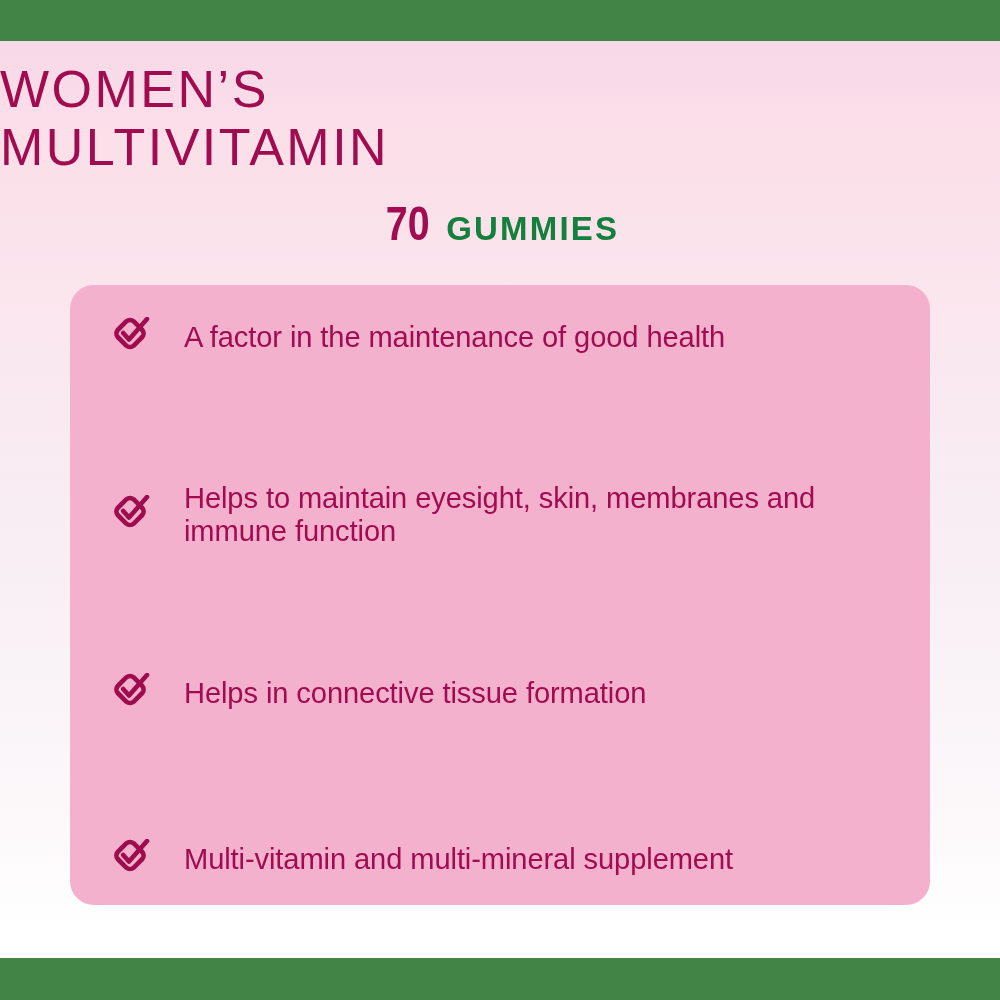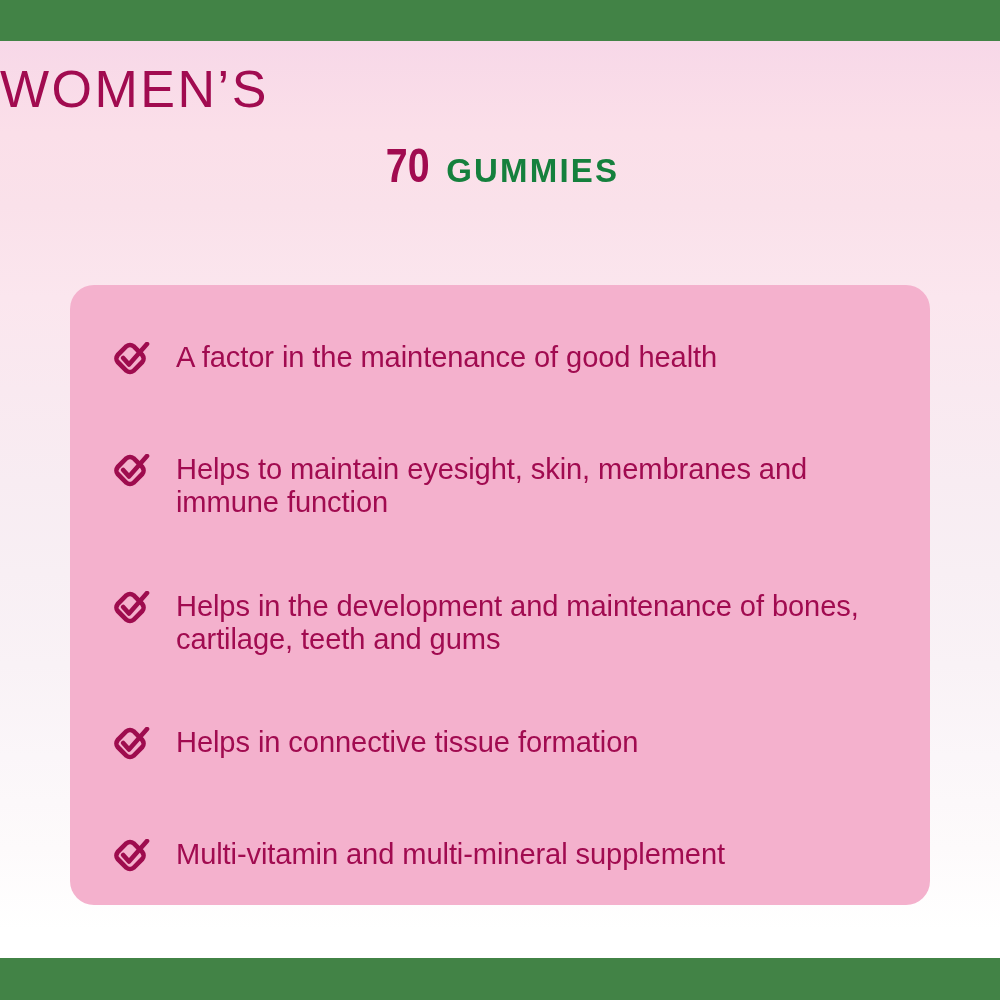--- a/index.html
+++ b/index.html
@@ -112,23 +112,22 @@
 
   .benefit-list {
     display: flex;
     flex-direction: column;
     justify-content: space-between;
     height: 100%;
   }
 
   .benefit {
     display: flex;
-    align-items: flex-start;
-    gap: 24px;
-    margin-top: 25px;
+    align-items: center;
+    gap: 32px;
   }
 
   .check-icon {
     flex: 0 0 auto;
     width: 44px;
     height: 40px;
     margin-top: 2px;
   }
   .check-icon svg { display: block; }
 
@@ -148,20 +147,21 @@
 <body>
 
 <div class="page">
 
   <div class="band band-top"></div>
 
   <div class="field"></div>
 
   <div class="heading">
     <div class="title-line">WOMEN’S</div>
+    <div class="title-line">MULTIVITAMIN</div>
     <div class="count-row">
       <span class="count-number">70</span>
       <span class="count-word">GUMMIES</span>
     </div>
   </div>
 
   <div class="card">
     <div class="benefit-list">
 
       <div class="benefit">
@@ -181,31 +181,20 @@
           <svg width="44" height="40" viewBox="0 0 44 40">
             <g fill="none" stroke="#9e0c4e" stroke-width="4.6" stroke-linecap="round" stroke-linejoin="round">
               <path d="M18.5 4.2 A5.5 5.5 0 0 1 25.5 4.2 L34.3 13.0 A5.5 5.5 0 0 1 34.3 20.0 L25.5 28.8 A5.5 5.5 0 0 1 18.5 28.8 L9.7 20.0 A5.5 5.5 0 0 1 9.7 13.0 Z"></path>
               <path d="M15.2 16.0 L21.0 22.6 L39.0 2.0"></path>
             </g>
           </svg>
         </span>
         <span class="benefit-text">Helps to maintain eyesight, skin, membranes and immune function</span>
       </div>
 
-      <div class="benefit">
-        <span class="check-icon">
-          <svg width="44" height="40" viewBox="0 0 44 40">
-            <g fill="none" stroke="#9e0c4e" stroke-width="4.6" stroke-linecap="round" stroke-linejoin="round">
-              <path d="M18.5 4.2 A5.5 5.5 0 0 1 25.5 4.2 L34.3 13.0 A5.5 5.5 0 0 1 34.3 20.0 L25.5 28.8 A5.5 5.5 0 0 1 18.5 28.8 L9.7 20.0 A5.5 5.5 0 0 1 9.7 13.0 Z"></path>
-              <path d="M15.2 16.0 L21.0 22.6 L39.0 2.0"></path>
-            </g>
-          </svg>
-        </span>
-        <span class="benefit-text">Helps in the development and maintenance of bones, cartilage, teeth and gums</span>
-      </div>
 
       <div class="benefit">
         <span class="check-icon">
           <svg width="44" height="40" viewBox="0 0 44 40">
             <g fill="none" stroke="#9e0c4e" stroke-width="4.6" stroke-linecap="round" stroke-linejoin="round">
               <path d="M18.5 4.2 A5.5 5.5 0 0 1 25.5 4.2 L34.3 13.0 A5.5 5.5 0 0 1 34.3 20.0 L25.5 28.8 A5.5 5.5 0 0 1 18.5 28.8 L9.7 20.0 A5.5 5.5 0 0 1 9.7 13.0 Z"></path>
               <path d="M15.2 16.0 L21.0 22.6 L39.0 2.0"></path>
             </g>
           </svg>
         </span>

